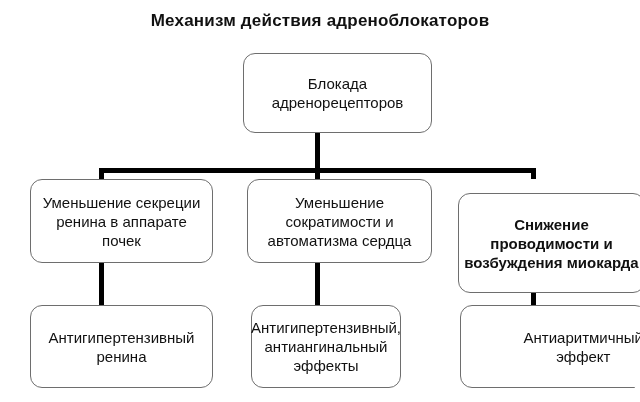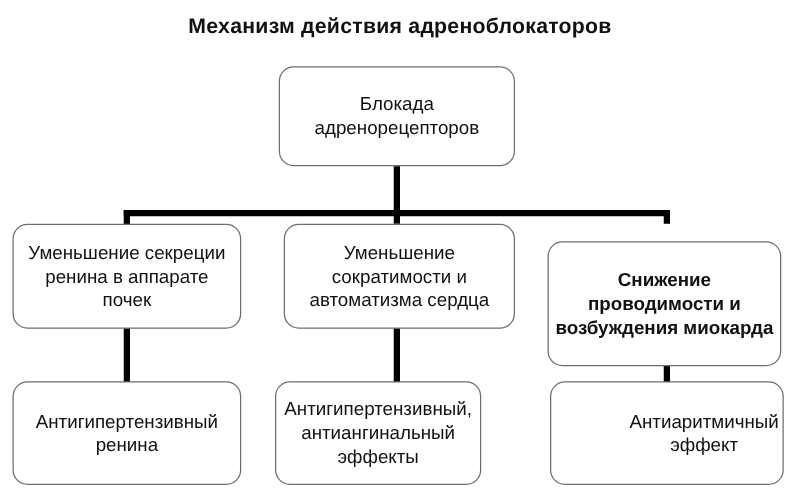--- a/index.html
+++ b/index.html
@@ -42,37 +42,38 @@
     border-radius: 12px;
     background: var(--fill);
     display: flex;
     align-items: center;
     justify-content: center;
     text-align: center;
     color: var(--text);
     font-size: 15px;
     line-height: 19px;
     padding: 2px 3px;
+    margin-left: 20px;
   }
   .node .label {
     white-space: pre-line;
   }
   .conn {
     position: absolute;
     background: var(--conn);
   }
   
   .n-root   { left: 223px; top: 53px;  width: 189px; height: 80px; }
   
   .n-mech-0 { left: 10px;  top: 179px; width: 183px; height: 84px; }
   .n-mech-1 { left: 227px; top: 179px; width: 185px; height: 84px; }
   .n-mech-2 { left: 438px; top: 193px; width: 187px; height: 100px; font-weight: bold; }
   
   .n-eff-0  { left: 10px;  top: 305px; width: 183px; height: 83px; }
-  .n-eff-1  { left: 220px; top: 305px; width: 165px; height: 83px; }
+  .n-eff-1  { left: 231px; top: 305px; width: 150px; height: 83px; }
   .n-eff-2  { left: 440px; top: 305px; width: 187px; height: 83px; justify-content: flex-end; }
   
   .c-root-v  { left: 315px; top: 133px; width: 5px;   height: 46px; }
   .c-bus-h   { left: 99px;  top: 168px; width: 437px; height: 5px;  }
   .c-stub-l  { left: 99px;  top: 168px; width: 5px;   height: 12px; }
   .c-stub-r  { left: 531px; top: 168px; width: 5px;   height: 11px; }
   .c-drop-0  { left: 99px;  top: 262px; width: 5px;   height: 44px; }
   .c-drop-1  { left: 315px; top: 262px; width: 5px;   height: 44px; }
   .c-drop-2  { left: 531px; top: 262px; width: 5px;   height: 44px; }
 </style>

